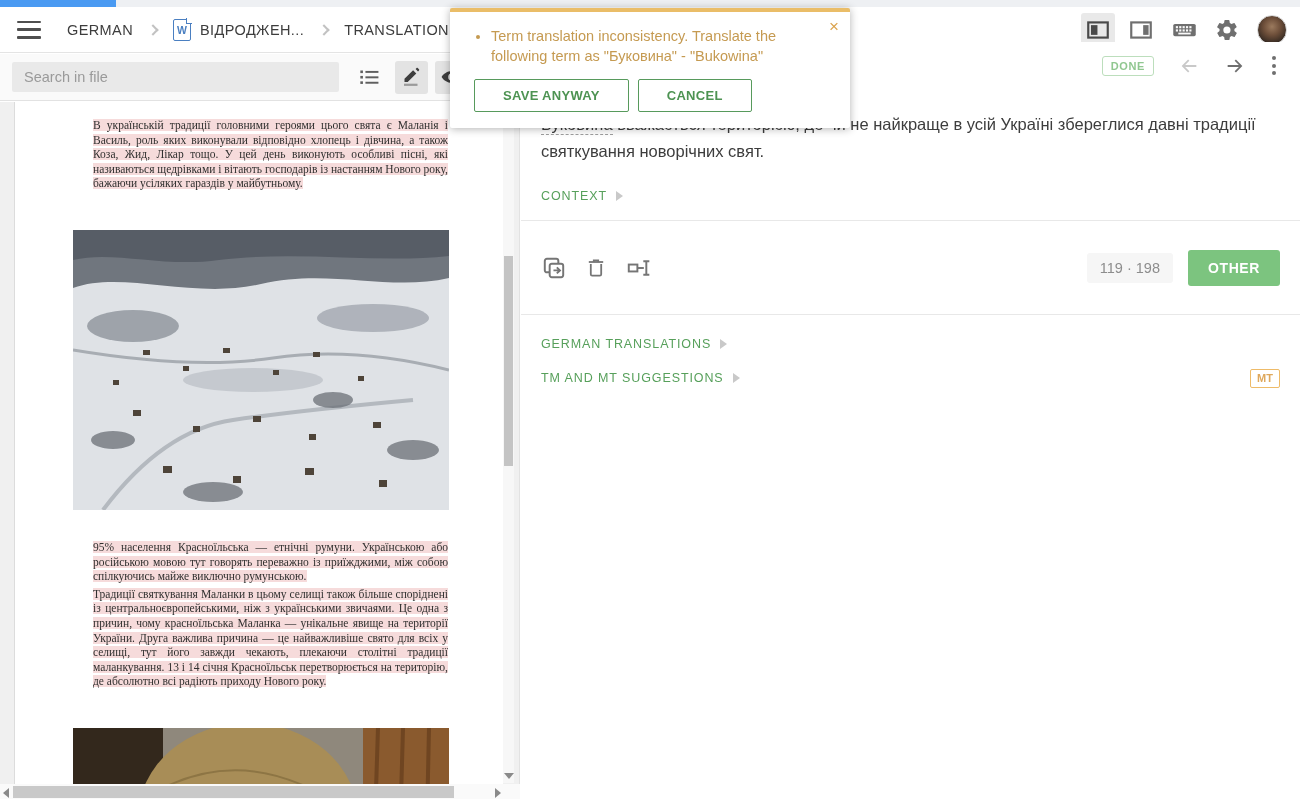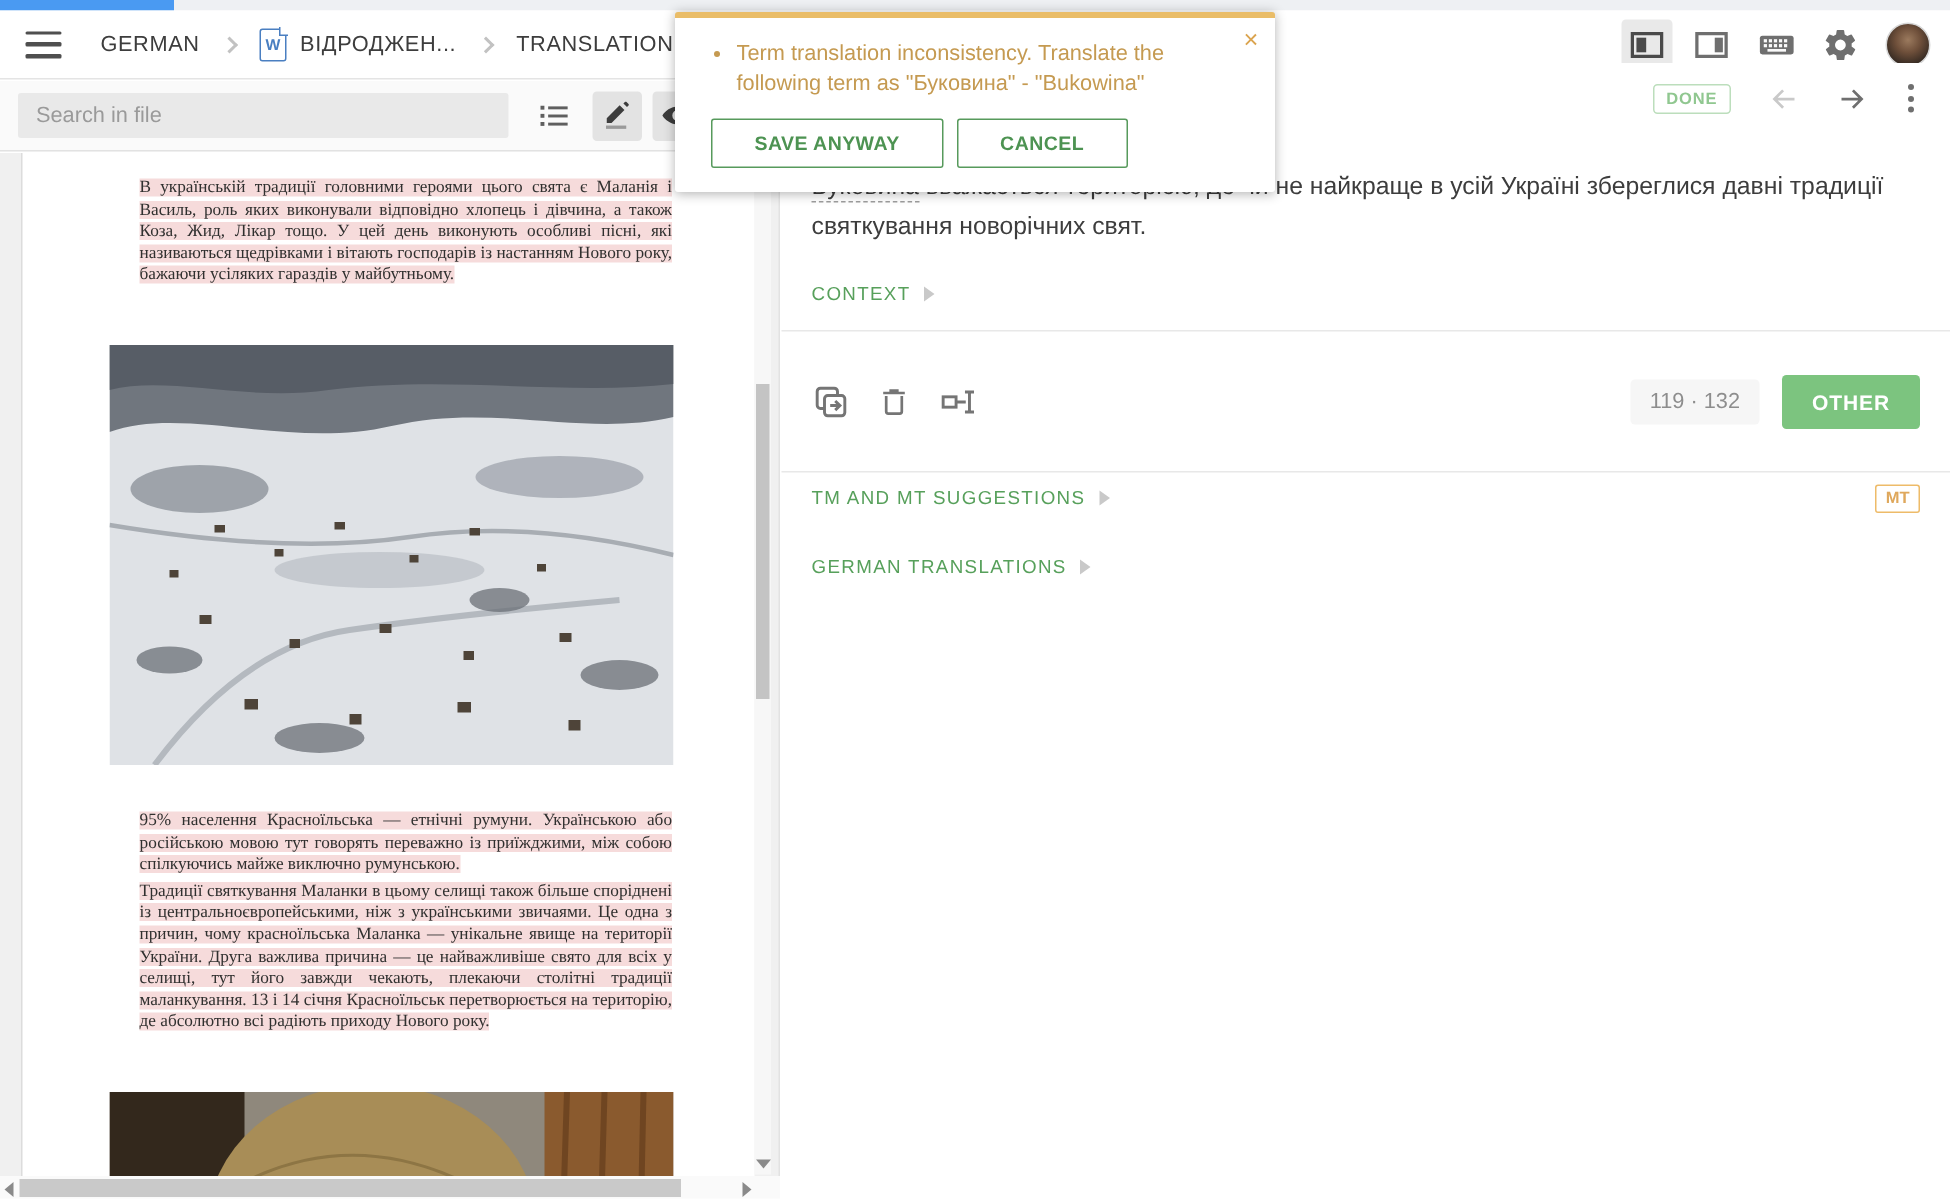--- a/index.html
+++ b/index.html
@@ -333,33 +333,33 @@
         <path d="M9.8 6V4.4h4.4V6"></path>
       </svg>
     </div>
     <div class="act-icon">
       <svg width="28" height="26" viewBox="0 0 26 24" fill="none" stroke="#757575" stroke-width="1.8">
         <rect x="3.5" y="8.8" width="8" height="6.4"></rect>
         <path d="M11.5 12h6"></path>
         <path d="M19.8 5.8v12.4M17 5.8h5.6M17 18.2h5.6"></path>
       </svg>
     </div>
-    <div class="counter"><span>119</span> <span>·</span> <span>132</span></div>
+    <div class="counter"><span>119</span> <span>·</span> <span>198</span></div>
     <button class="save-btn">OTHER</button>
   </div>
   <div class="hr"></div>
 
+  <div class="section-row first">
+    <div class="sec-label">GERMAN TRANSLATIONS</div>
+    <div class="tri"></div>
+  </div>
   <div class="section-row">
     <div class="sec-label">TM AND MT SUGGESTIONS</div>
     <div class="tri"></div>
     <div class="mt-badge">MT</div>
-  </div>
-  <div class="section-row first">
-    <div class="sec-label">GERMAN TRANSLATIONS</div>
-    <div class="tri"></div>
   </div>
 </div>
 
 <div class="popup">
   <div class="popup-close">×</div>
   <ul>
     <li>Term translation inconsistency. Translate the following term as "Буковина" - "Bukowina"</li>
   </ul>
   <div class="popup-btns">
     <button class="popup-btn">SAVE ANYWAY</button>

